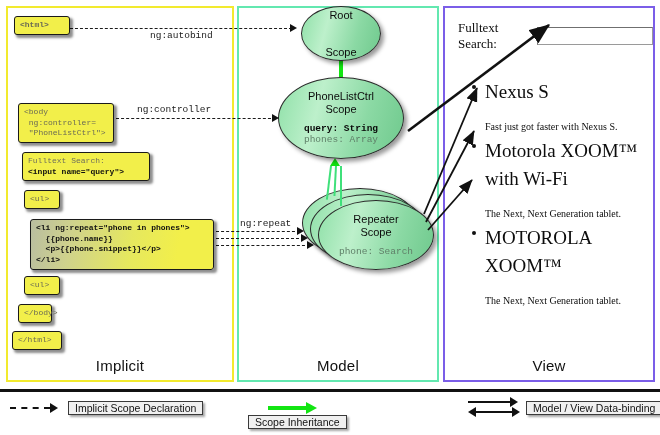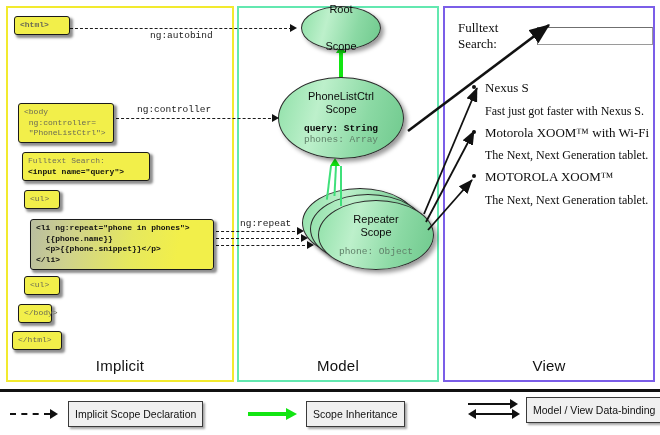--- a/index.html
+++ b/index.html
@@ -82,38 +82,38 @@
   .view-inner{position:absolute;left:0;top:0;width:100%;height:100%;
     font-family:"Liberation Serif", serif;color:#0d0d0d;}
   .search-row{position:absolute;left:13px;top:12px;display:flex;align-items:center;}
   .search-label{font-size:13px;}
   .search-input{
     margin-left:6px;width:110px;height:14px;background:#fff;
     border:1px solid #9a9a9a;border-top-color:#6f6f6f;border-left-color:#6f6f6f;
   }
   .phone-list{position:absolute;left:24px;top:70px;width:180px;}
   .phone-item{margin-bottom:3px;}
-  .phone-name{font-size:13px;position:relative;padding-left:16px;line-height:1.5;}
+  .phone-name{font-size:19px;position:relative;padding-left:16px;line-height:1.5;}
   .phone-name:before{
     content:"";position:absolute;left:3px;top:7px;width:4px;height:4px;
     border-radius:50%;background:#111;
   }
-  .phone-snippet{font-size:12px;padding-left:16px;line-height:1.5;margin-top:4px;}
+  .phone-snippet{font-size:10px;padding-left:16px;line-height:1.5;margin-top:12px;}
 
   
   svg.overlay{position:absolute;left:0;top:0;width:660px;height:435px;z-index:8;pointer-events:none;}
 
   
   .legend{position:absolute;left:0;top:389px;width:660px;height:46px;background:#fff;}
   .legend-rule{position:absolute;left:0;top:0;width:660px;height:3px;background:#111;}
   .legend-item{position:absolute;top:12px;display:flex;align-items:center;}
   .legend-box{
     border:1.6px solid #3a3a3a;background:#f0f0f0;
     box-shadow:1.5px 1.5px 2px rgba(0,0,0,.35);
-    font-size:10.5px;color:#111;padding:6px 6px;white-space:nowrap;
+    font-size:10.5px;color:#111;padding:0 6px;white-space:nowrap;
   }
   .lg-swatch{position:relative;width:52px;height:14px;margin-right:6px;}
 </style>
 </head>
 <body>
 
 <div id="root">
 
   <div class="col col-template">
     <div class="col-label" data-bind="columns.template.label">Implicit</div>
@@ -138,40 +138,40 @@
   <div class="codebox" style="left:24px;top:276px;width:36px;"><span data-bind="template_boxes.5.text">&lt;ul&gt;</span></div>
 
   <div class="codebox" style="left:18px;top:304px;width:34px;"><span data-bind="template_boxes.6.text">&lt;/body&gt;</span></div>
 
   <div class="codebox" style="left:12px;top:331px;width:50px;"><span data-bind="template_boxes.7.text">&lt;/html&gt;</span></div>
 
   <div class="col col-model">
     <div class="col-label" data-bind="columns.model.label">Model</div>
   </div>
 
-  <div class="scope" style="left:301px;top:6px;width:80px;height:44px;gap:24px;">
+  <div class="scope" style="left:301px;top:6px;width:80px;height:55px;gap:24px;">
     <div class="t" data-bind="scopes.0.title_line1">Root</div>
     <div class="t" data-bind="scopes.0.title_line2">Scope</div>
   </div>
 
   <div class="scope" style="left:278px;top:77px;width:126px;height:82px;align-items:center;">
     <div class="t" data-bind="scopes.1.title_line1">PhoneListCtrl</div>
     <div class="t" data-bind="scopes.1.title_line2">Scope</div>
     <div class="spacer"></div>
     <div class="m b" data-bind="scopes.1.props.0.text">query: String</div>
     <div class="m g" data-bind="scopes.1.props.1.text">phones: Array</div>
   </div>
 
   <div class="scope" style="left:302px;top:188px;width:116px;height:70px;z-index:3;"></div>
   <div class="scope" style="left:310px;top:194px;width:116px;height:70px;z-index:4;"></div>
   <div class="scope" style="left:318px;top:200px;width:116px;height:70px;z-index:5;">
     <div class="t" data-bind="scopes.2.title_line1">Repeater</div>
     <div class="t" data-bind="scopes.2.title_line2">Scope</div>
     <div class="spacer"></div>
-    <div class="m g" data-bind="scopes.2.props.0.text">phone: Object</div>
+    <div class="m g" data-bind="scopes.2.props.0.text">phone: Search</div>
   </div>
 
   <div class="col col-view">
     <div class="view-inner">
       <div class="search-row">
         <span class="search-label" data-bind="view.search_label">Fulltext Search:</span>
         <input class="search-input" type="text" value="" placeholder="" style="">
       </div>
       <div class="phone-list">
         <div class="phone-item">
@@ -233,21 +233,21 @@
     <div class="legend-rule"></div>
 
     <div class="legend-item" style="left:10px;">
       <div class="lg-swatch">
         <div style="position:absolute;left:0;top:6px;width:40px;border-top:2px dashed #111;"></div>
         <div style="position:absolute;left:40px;top:2px;width:0;height:0;border-top:5px solid transparent;border-bottom:5px solid transparent;border-left:8px solid #111;"></div>
       </div>
       <div class="legend-box" data-bind="legend.0.label">Implicit Scope Declaration</div>
     </div>
 
-    <div class="legend-item" style="left:248px;">
+    <div class="legend-item" style="left:248px;flex-direction:column;">
       <div class="lg-swatch">
         <div style="position:absolute;left:0;top:5px;width:40px;height:4px;background:#12e512;"></div>
         <div style="position:absolute;left:38px;top:1px;width:0;height:0;border-top:6px solid transparent;border-bottom:6px solid transparent;border-left:11px solid #12e512;"></div>
       </div>
       <div class="legend-box" data-bind="legend.1.label">Scope Inheritance</div>
     </div>
 
     <div class="legend-item" style="left:468px;top:8px;">
       <div class="lg-swatch" style="height:22px;">
         <div style="position:absolute;left:0;top:4px;width:44px;height:2px;background:#111;"></div>

